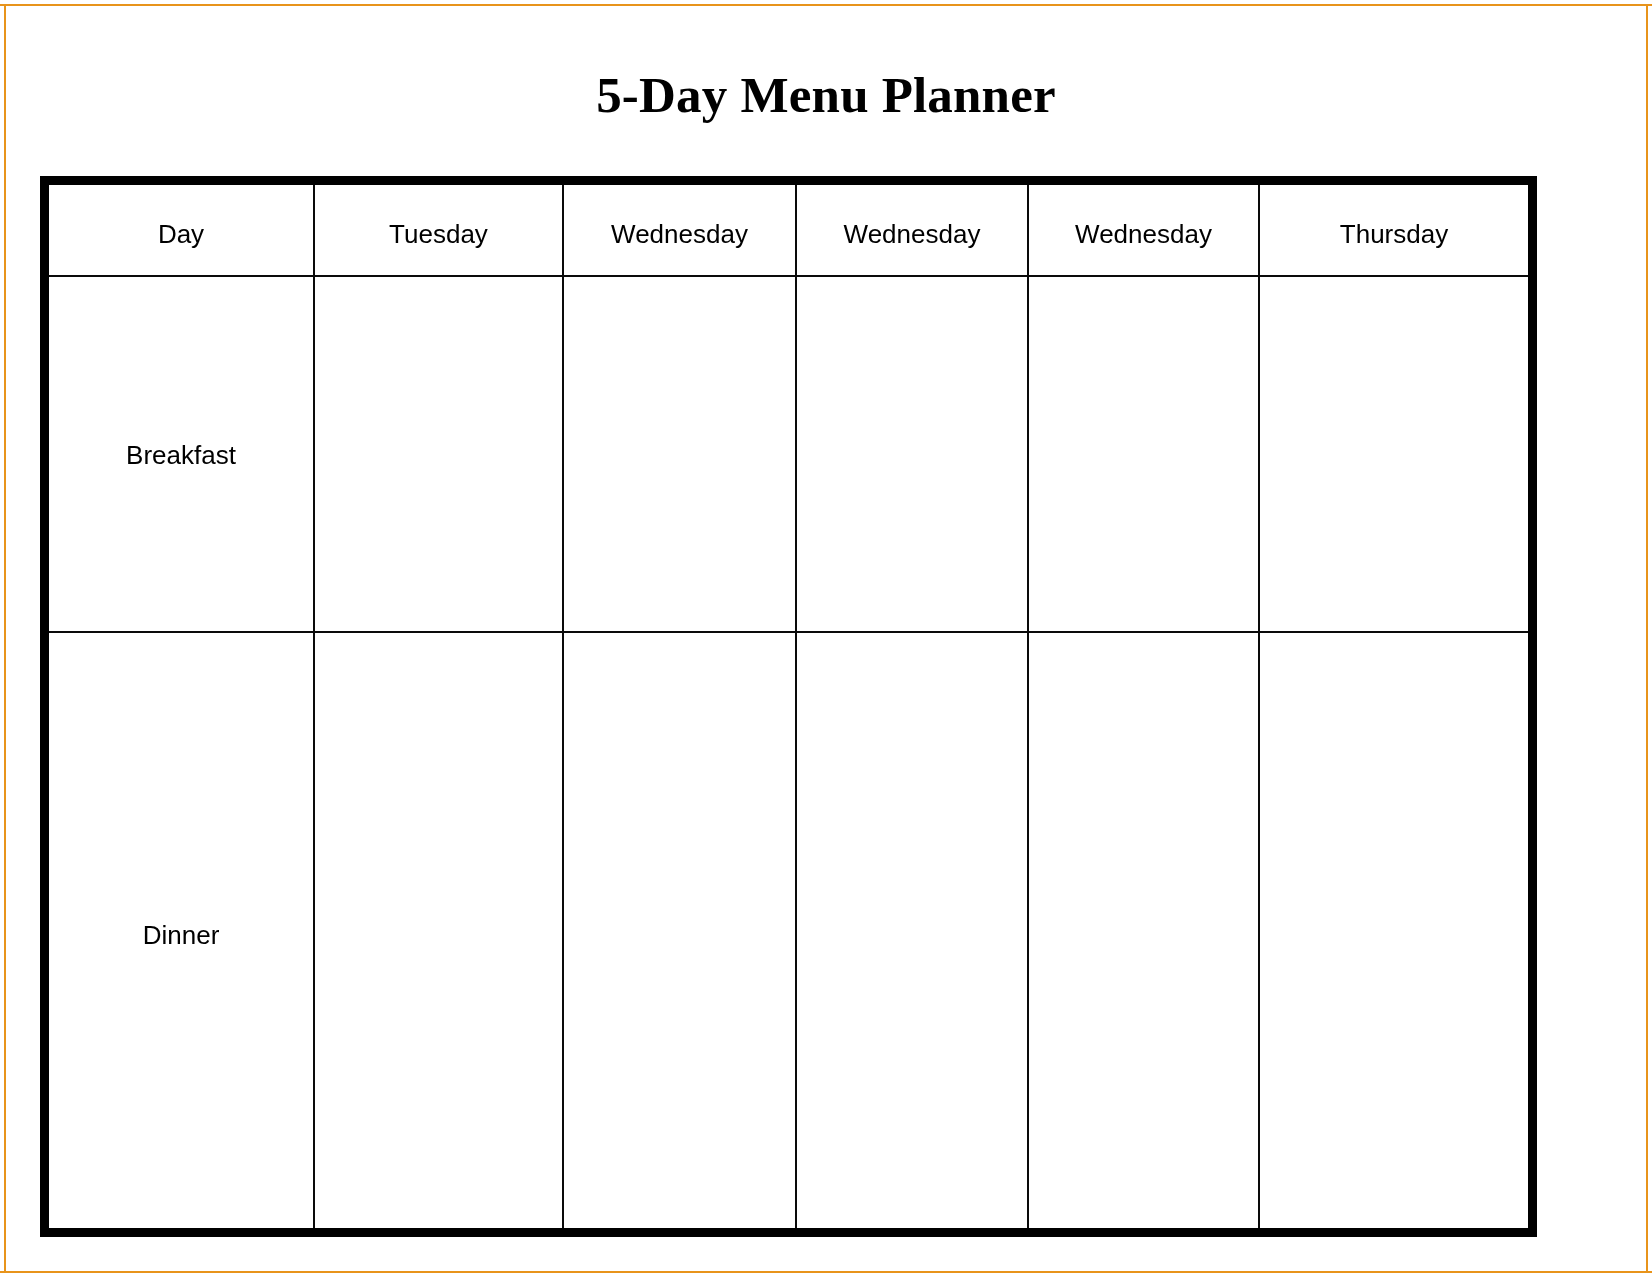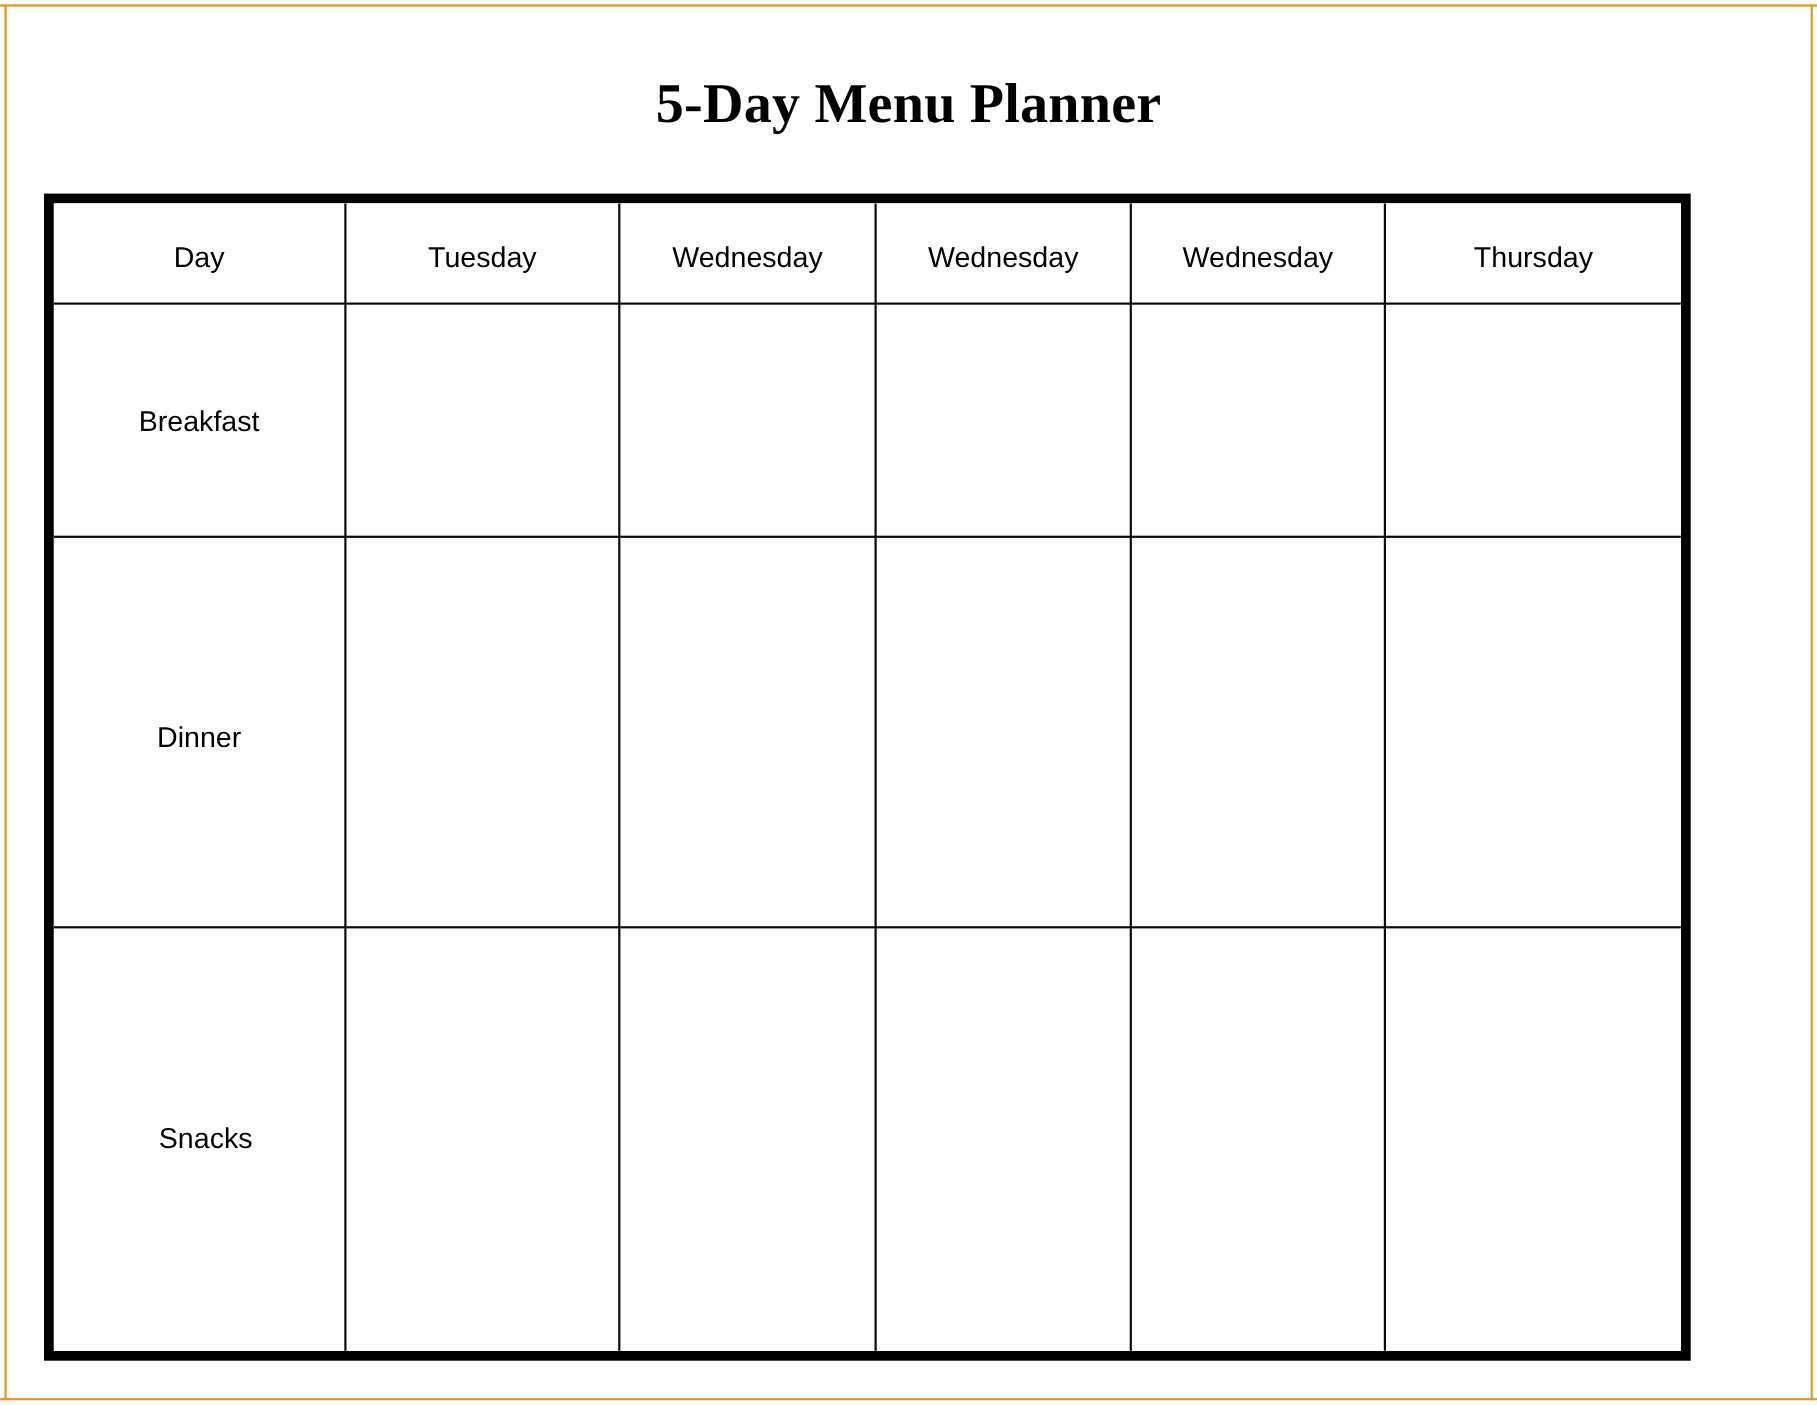--- a/index.html
+++ b/index.html
@@ -165,25 +165,17 @@
           <td class="cell-blank"></td>
         </tr>
         <tr class="r-dinner">
           <td class="row-label">Dinner</td>
           <td class="cell-blank"></td>
           <td class="cell-blank"></td>
           <td class="cell-blank"></td>
           <td class="cell-blank"></td>
           <td class="cell-blank"></td>
         </tr>
-        <tr class="r-snacks">
-          <td class="row-label">Snacks</td>
-          <td class="cell-blank"></td>
-          <td class="cell-blank"></td>
-          <td class="cell-blank"></td>
-          <td class="cell-blank"></td>
-          <td class="cell-blank"></td>
-        </tr>
       </tbody>
     </table>
   </div>
 
 </div>
 
 </body></html>

